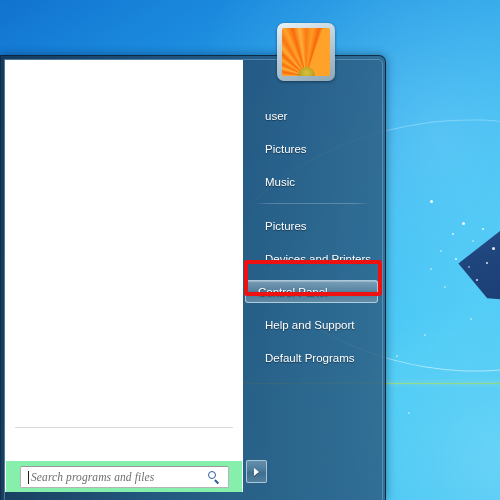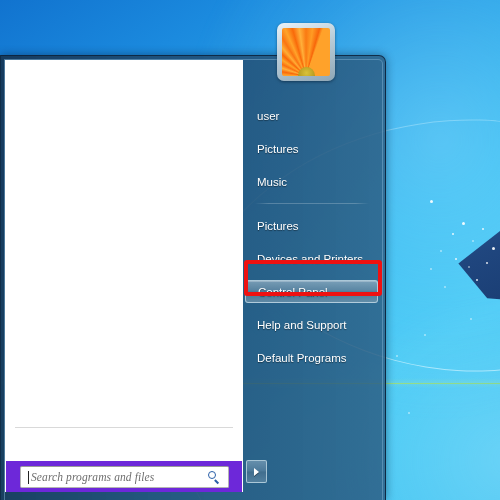--- a/index.html
+++ b/index.html
@@ -203,21 +203,21 @@
   .ap-label {
     margin-left: 20px;
     font-size: 11.5px;
     color: #0b0b0b;
   }
   .search-wrap {
     position: absolute;
     left: 0; right: 0;
     top: 400px;
     height: 31px;
-    background: #6d28d9;
+    background: #86efac;
   }
   .search-box {
     position: absolute;
     left: 14px;
     top: 5px;
     width: 209px;
     height: 22px;
     border: 1px solid #b4b4b4;
     border-top-color: #9a9a9a;
     border-radius: 2px;
@@ -318,21 +318,21 @@
   .rp-list {
     position: absolute;
     left: 0; right: 0;
     top: 44px;
   }
   .rp-item {
     position: relative;
     height: 23px;
     display: flex;
     align-items: center;
-    padding-left: 14px;
+    padding-left: 22px;
     font-size: 11.5px;
     color: #ffffff;
     margin-bottom: 10px;
     text-shadow: 0 1px 1px rgba(0,0,0,0.45);
     cursor: default;
     box-sizing: border-box;
   }
   .rp-sep {
     height: 1px;
     margin: 0 12px 10px 12px;

